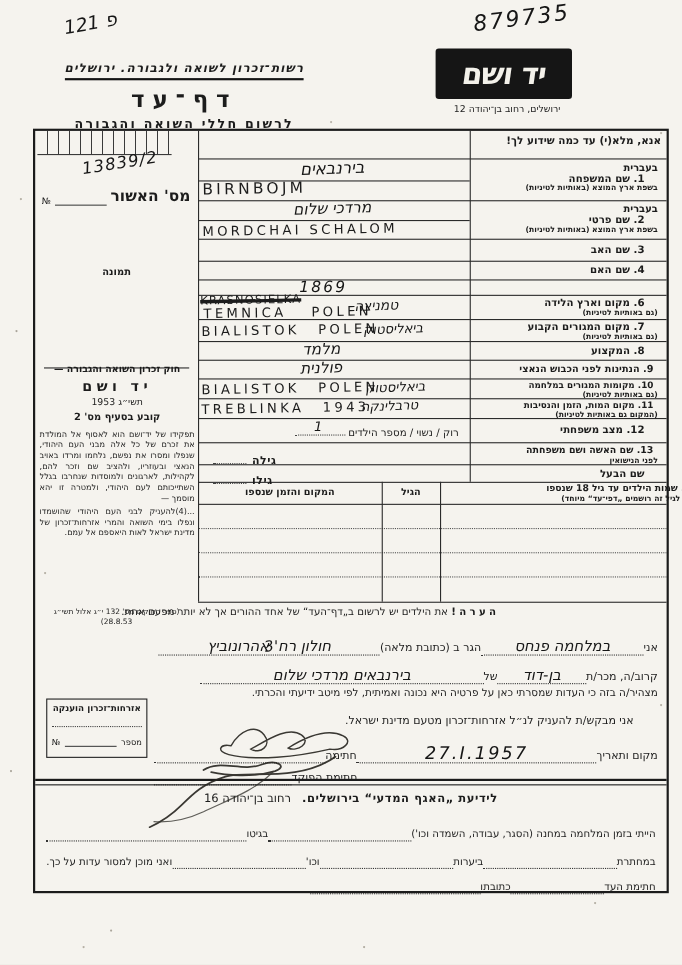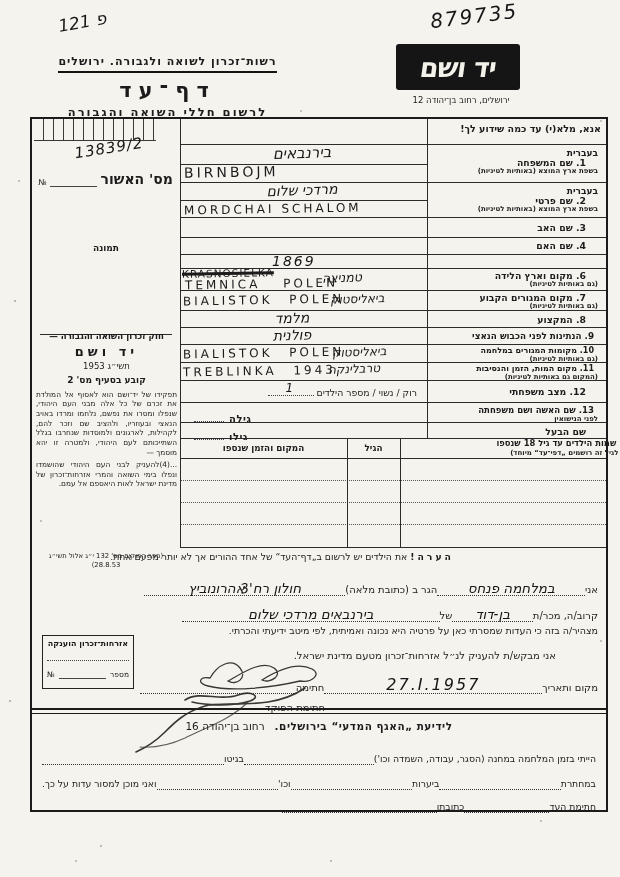--- a/index.html
+++ b/index.html
@@ -13,21 +13,21 @@
   .hw-he{font-size:15px;transform:rotate(-2deg);}
   .hw-lat{font-style:normal;font-size:13px;letter-spacing:3px;transform:rotate(-1deg);white-space:nowrap;}
   .ann-tl{position:absolute;left:58px;top:12px;font-size:17px;transform:rotate(-10deg);}
   .ann-tr{position:absolute;left:430px;top:4px;font-size:20px;transform:rotate(-7deg);letter-spacing:2px;}
   .logo-box{position:absolute;left:396px;top:44px;width:124px;height:46px;background:#151515;border-radius:3px;
             display:flex;align-items:center;justify-content:center;}
   .logo-txt{color:#f3f1ea;font-size:27px;font-weight:bold;transform:skewX(-8deg);letter-spacing:-1px;}
   .logo-addr{position:absolute;left:386px;top:95px;width:150px;text-align:center;font-size:8.5px;}
   .hdr{position:absolute;left:40px;top:50px;width:255px;text-align:center;}
   .hdr-auth{display:inline-block;font-size:11px;font-weight:bold;letter-spacing:1px;
-            border-bottom:2px solid #141414;padding-bottom:3px;}
+            border-bottom:2px solid #141414;padding-bottom:3px;font-style:italic;}
   .hdr-title{font-size:21px;font-weight:bold;letter-spacing:7px;margin-top:5px;}
   .hdr-sub{font-size:11.5px;font-weight:bold;letter-spacing:2px;margin-top:3px;}
   .form{position:absolute;left:30px;top:117px;width:578px;height:695px;border:2px solid #1b1b1b;box-sizing:border-box;}
   .hline{position:absolute;height:0;border-top:1px solid #2b2b2b;}
   .dotl{border-top:1px dotted #555;}
   .vline{position:absolute;width:0;border-left:1px solid #2b2b2b;}
   .ticks{position:absolute;left:2px;top:0;width:122px;height:21px;
          background:repeating-linear-gradient(90deg,transparent 0 9px,#3a3a3a 9px 10px);border-bottom:1px solid #3a3a3a;}
   .instruction{position:absolute;right:5px;top:4px;width:176px;font-size:9.5px;font-weight:600;text-align:right;}
   .appr-row{position:absolute;left:6px;top:32px;width:135px;display:flex;align-items:flex-end;gap:4px;}
@@ -260,21 +260,21 @@
       <span class="print">קרוב/ה, מכר/ת</span>
       <span class="blank" style="flex:.5">
         <span class="hw">בן-דוד</span>
       </span>
       <span class="print">של</span>
       <span class="blank" style="flex:1.6">
         <span class="hw">בירנבאים מרדכי שלום</span>
       </span>
     </div>
     <div class="plain-line" style="right:8px;left:8px;top:506px">מצהיר/ה בזה כי העדות שמסרתי כאן על פרטיה היא נכונה ואמיתית, לפי מיטב ידיעתי והכרתי.</div>
-    <div class="plain-line" style="right:50px;top:531px;font-size:10px">אני מבקש/ת להעניק לנ״ל אזרחות־זכרון מטעם מדינת ישראל.</div>
+    <div class="plain-line" style="right:30px;top:531px;font-size:10px">אני מבקש/ת להעניק לנ״ל אזרחות־זכרון מטעם מדינת ישראל.</div>
 
     <div class="decl-row" style="left:108px;right:8px;top:549px;height:26px">
       <span class="print">מקום ותאריך</span>
       <span class="blank" style="flex:1.4">
         <span class="hw" dir="ltr" style="font-size:16px;letter-spacing:2px">27.I.1957</span>
       </span>
       <span class="print">חתימה</span>
       <span class="blank" style="flex:1"></span>
     </div>
     <div class="decl-row" style="left:108px;width:185px;top:577px;height:18px">

